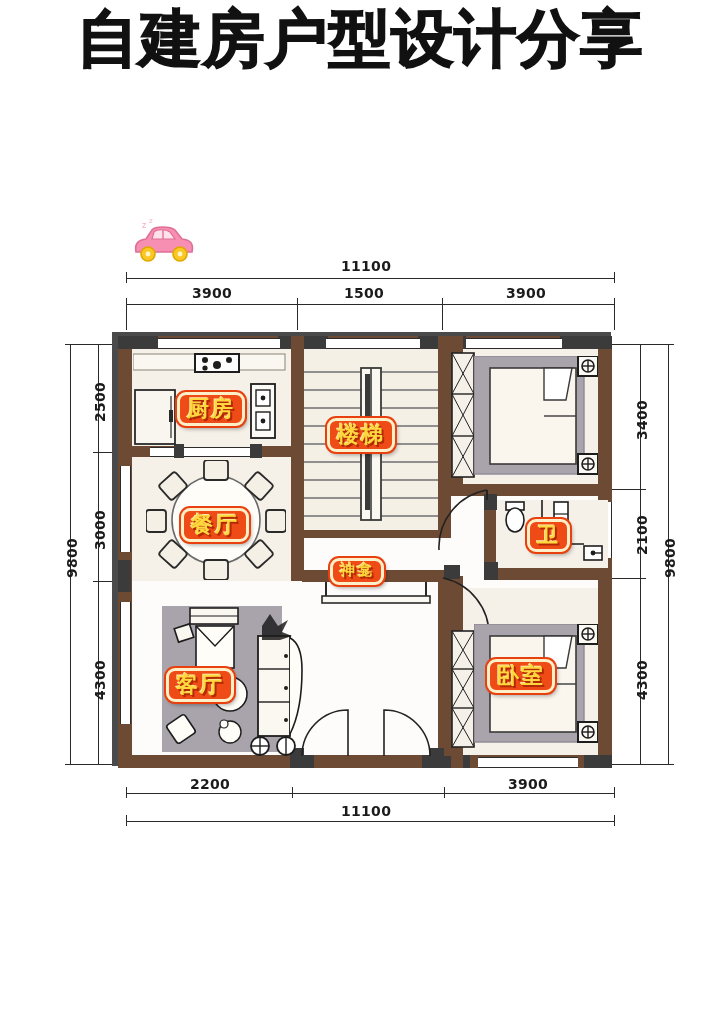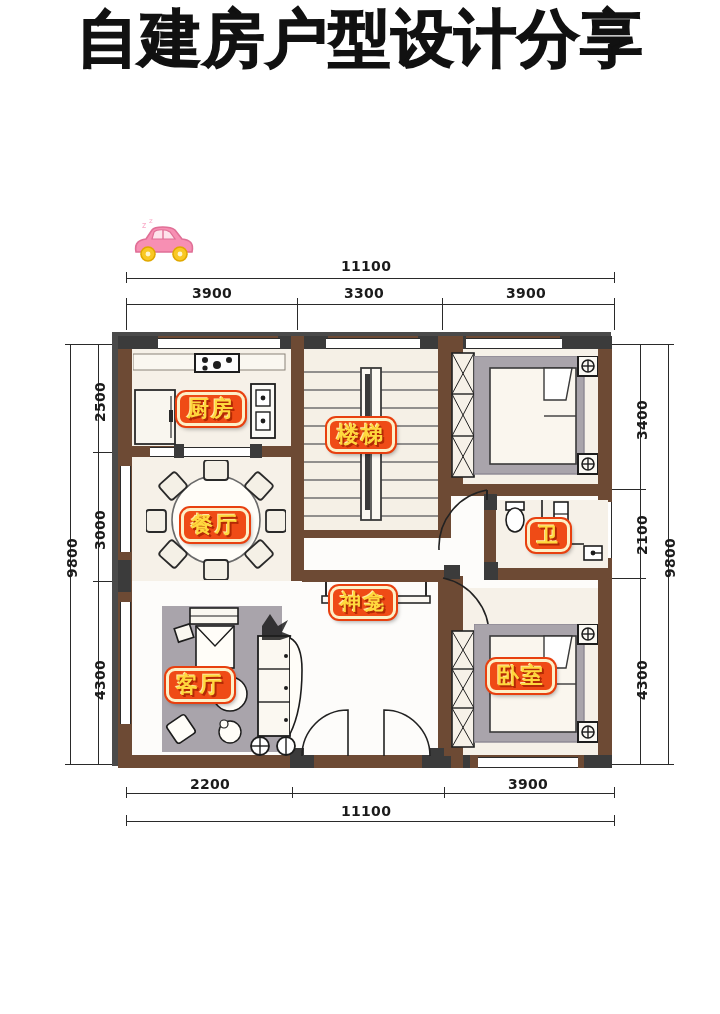--- a/index.html
+++ b/index.html
@@ -135,21 +135,21 @@
   <div class="tick tick-v" style="left:126px;top:272px;"></div>
   <div class="tick tick-v" style="left:614px;top:272px;"></div>
   <div class="dimtext" style="left:341px;top:258px;">11100</div>
 
   <div class="dimline dim-h" style="left:126px;top:304px;width:488px;"></div>
   <div class="tick tick-v" style="left:126px;top:298px;"></div>
   <div class="tick tick-v" style="left:297px;top:298px;"></div>
   <div class="tick tick-v" style="left:442px;top:298px;"></div>
   <div class="tick tick-v" style="left:614px;top:298px;"></div>
   <div class="dimtext" style="left:192px;top:285px;">3900</div>
-  <div class="dimtext" style="left:344px;top:285px;">3300</div>
+  <div class="dimtext" style="left:344px;top:285px;">1500</div>
   <div class="dimtext" style="left:506px;top:285px;">3900</div>
 
   <div class="dimline dim-v" style="left:126px;top:304px;height:26px;"></div>
   <div class="dimline dim-v" style="left:297px;top:304px;height:26px;"></div>
   <div class="dimline dim-v" style="left:442px;top:304px;height:26px;"></div>
   <div class="dimline dim-v" style="left:614px;top:304px;height:26px;"></div>
 
   <div class="dimline dim-h" style="left:126px;top:793px;width:488px;"></div>
   <div class="tick tick-v" style="left:126px;top:787px;"></div>
   <div class="tick tick-v" style="left:292px;top:787px;"></div>
@@ -480,21 +480,21 @@
       <svg width="112" height="22" viewBox="0 0 112 22">
         <line x1="6" y1="0" x2="6" y2="16" stroke="#2a2a2a" stroke-width="2"></line>
         <line x1="106" y1="0" x2="106" y2="16" stroke="#2a2a2a" stroke-width="2"></line>
         <rect x="2" y="14" width="108" height="7" fill="#fbf8f2" stroke="#2a2a2a" stroke-width="1.6"></rect>
       </svg>
     </div>
 
     <div class="label" style="left:177px;top:392px;font-size:22px;">厨房</div>
     <div class="label" style="left:181px;top:508px;font-size:22px;">餐厅</div>
     <div class="label" style="left:327px;top:418px;font-size:22px;">楼梯</div>
-    <div class="label" style="left:330px;top:586px;font-size:21px;">神龛</div>
+    <div class="label" style="left:330px;top:558px;font-size:15px;">神龛</div>
     <div class="label" style="left:166px;top:668px;font-size:22px;">客厅</div>
     <div class="label" style="left:527px;top:519px;font-size:21px;">卫</div>
     <div class="label" style="left:487px;top:659px;font-size:22px;">卧室</div>
 
   </div>
 
 
 </div>
 
 </body></html>

